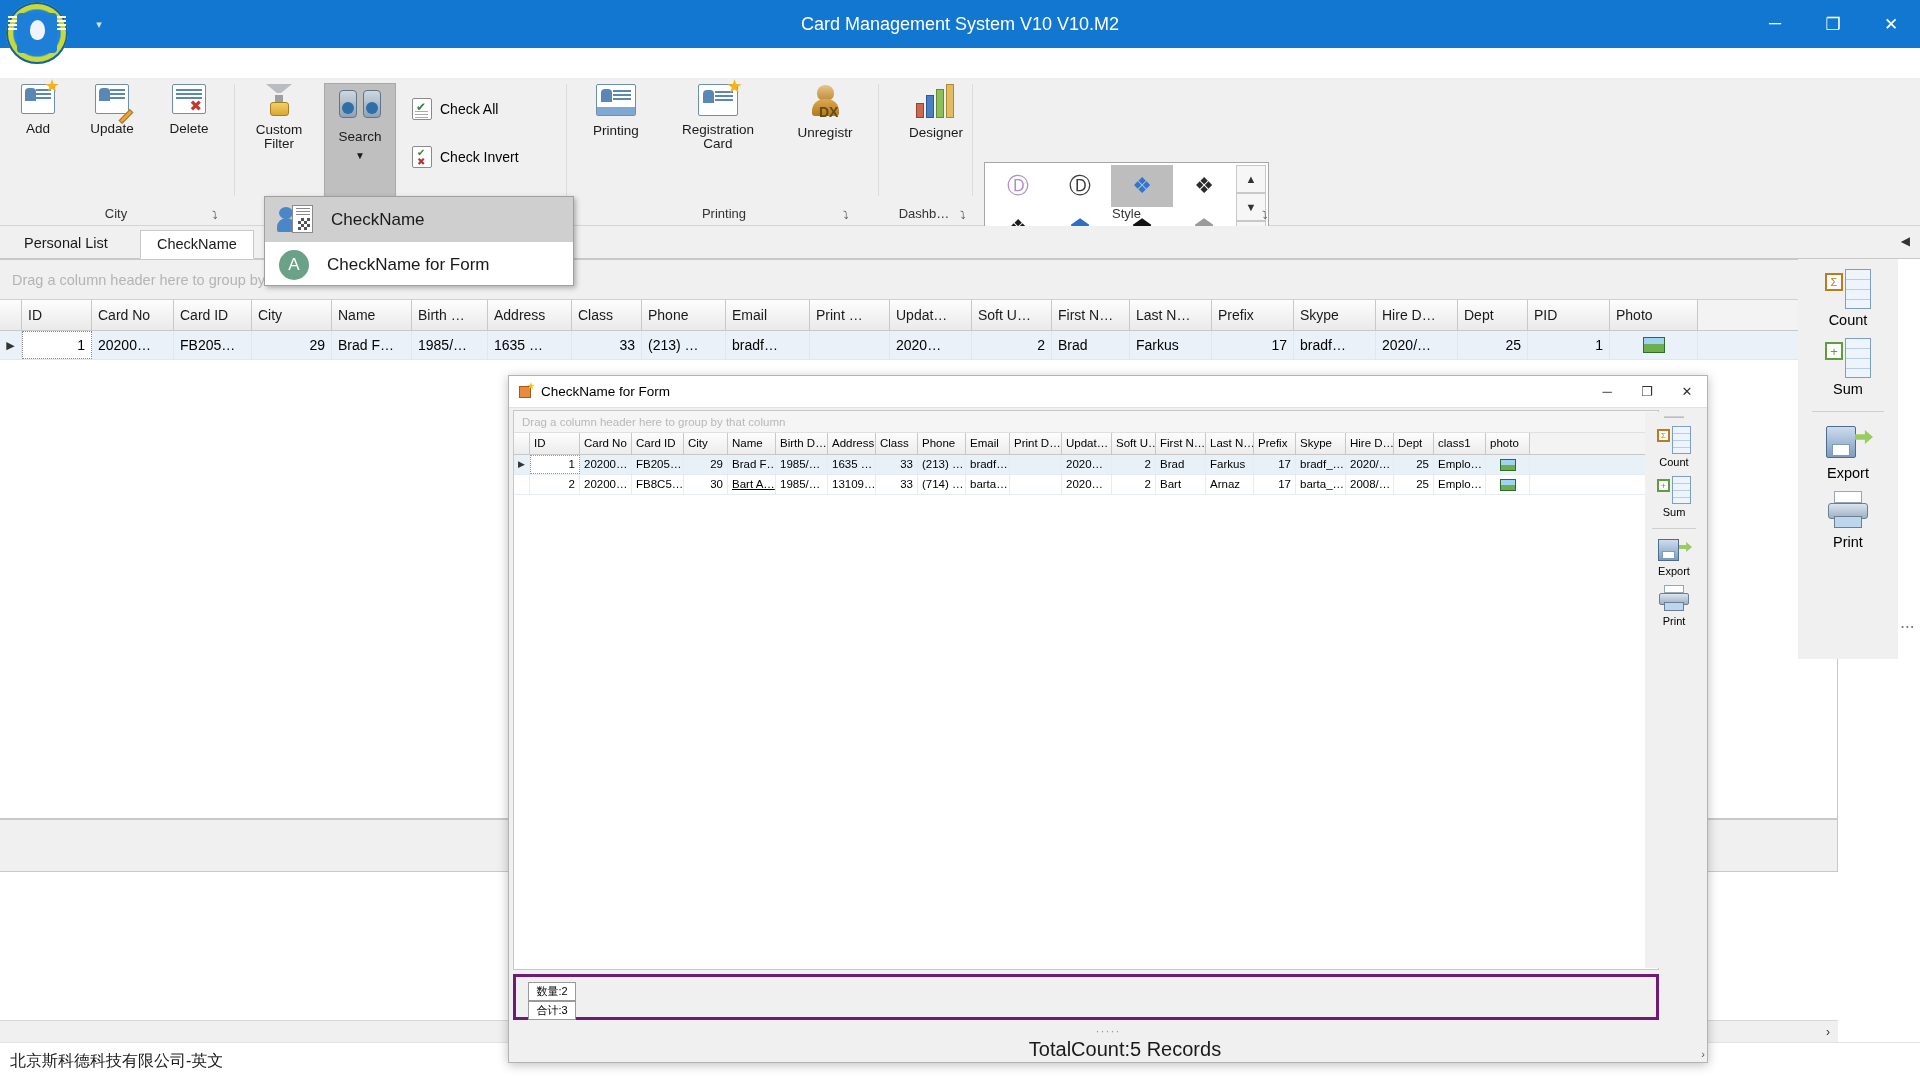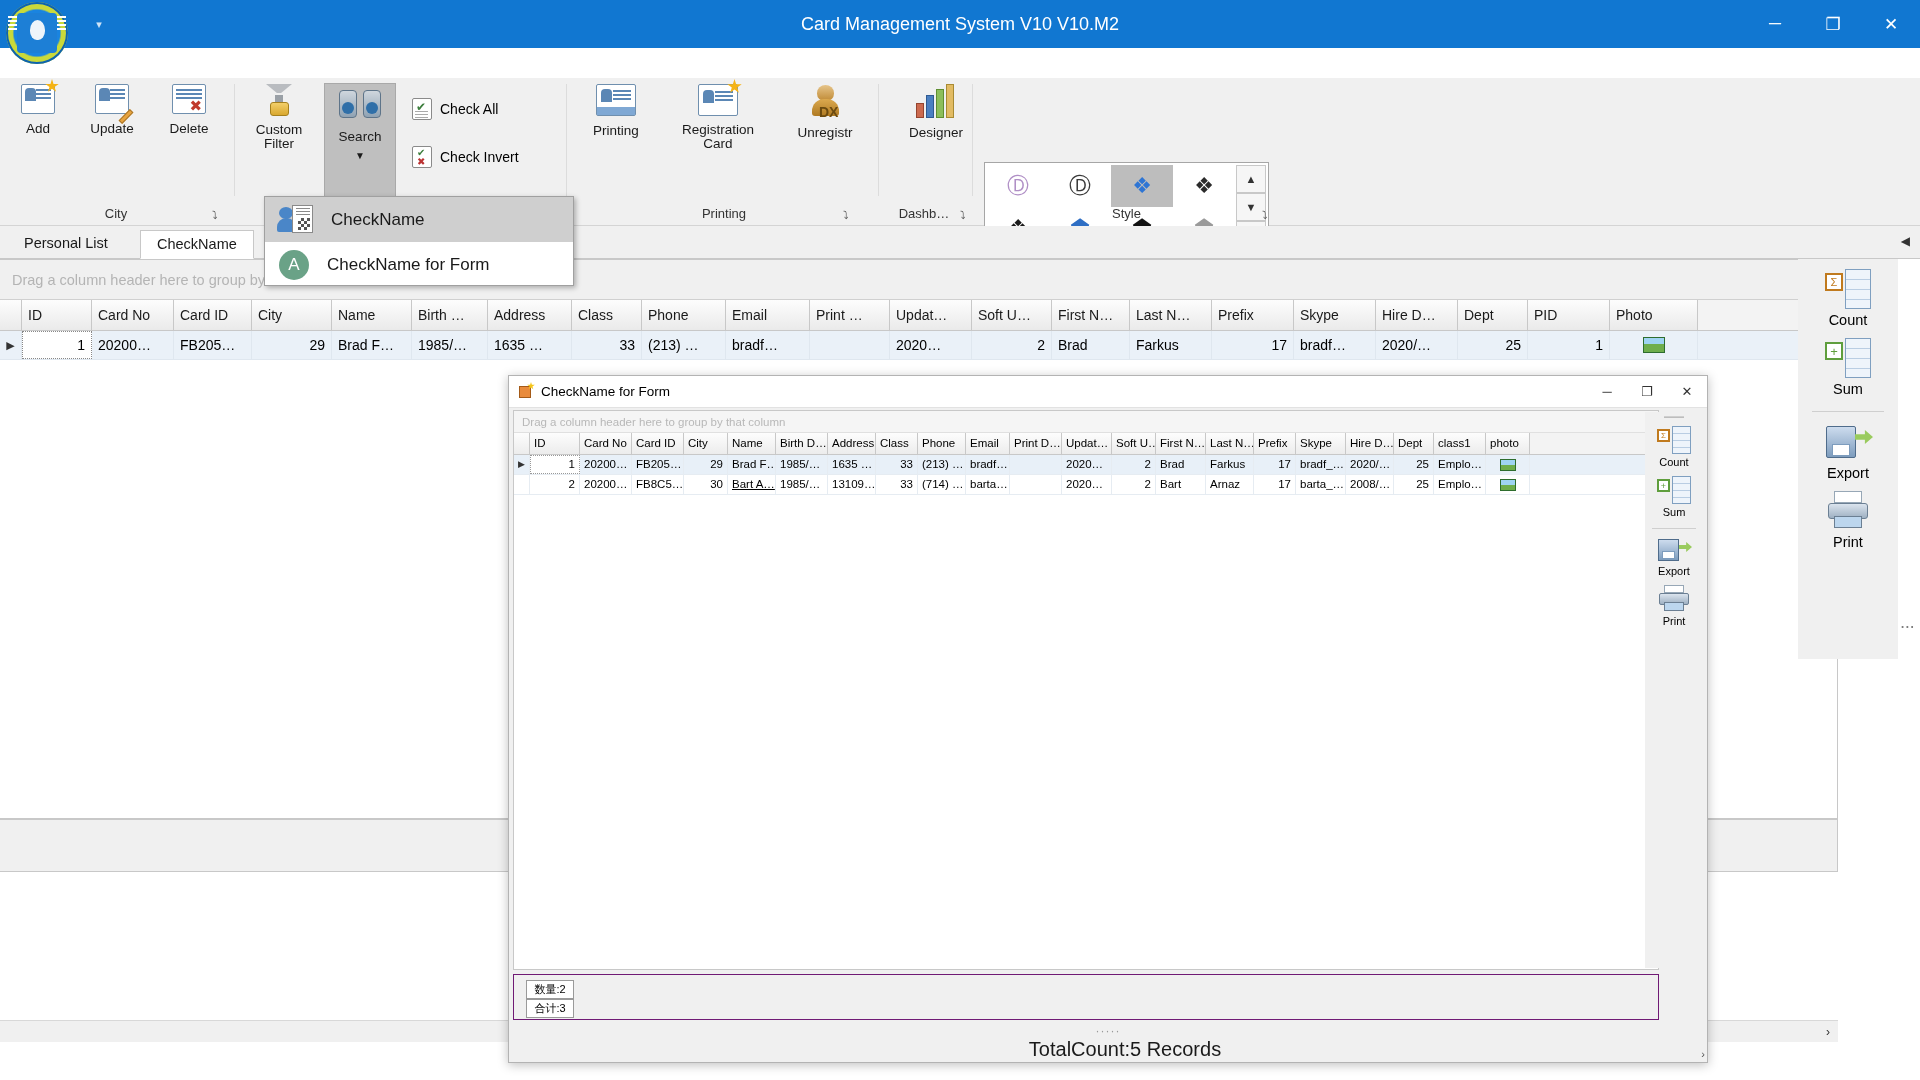--- a/index.html
+++ b/index.html
@@ -208,21 +208,21 @@
   .cw-photo{ display:inline-block;width:16px;height:12px;margin-top:4px;
     background:linear-gradient(#9fd4f3 0 45%,#6fae4c 45% 100%);border:1px solid #2e6d2e; }
   .cw-sidepanel{ position:absolute; right:4px; top:36px; width:58px; height:556px;
     background:#f0f0f0; }
   .cw-sp-item{ text-align:center; margin-top:8px; font-size:11px; }
   .cw-sp-sep{ width:44px;height:1px;background:#cfcfcf;margin:10px auto 0; }
   .cw-sp-grip{ width:20px;height:2px;background:#bdbdbd;margin:4px auto 0;
     border-top:1px solid #cfcfcf; }
   .cw-summary{
     position:absolute; left:4px; top:598px; width:1146px; height:46px;
-    background:#f0f0f0; border:1px solid #701a75;
+    background:#f0f0f0; border:3px solid #701a75;
   }
   .sumbox{
     position:absolute; left:12px; width:48px; height:19px; background:#fff;
     border:1px solid #9a9a9a; font-size:11px; line-height:17px; text-align:center;
   }
   .cw-grip{ position:absolute; left:0; top:648px; width:100%; text-align:center;
     font-size:12px; color:#9a9a9a; letter-spacing:1px; }
   .cw-total{
     position:absolute; left:17px; top:662px; width:100%; text-align:center;
     font-size:20px; color:#1a1a1a;
@@ -650,14 +650,17 @@
     <div class="cw-summary">
       <div class="sumbox" style="top:5px;">数量:2</div>
       <div class="sumbox" style="top:24px;">合计:3</div>
     </div>
 
     <div class="cw-grip">·····</div>
     <div class="cw-total">TotalCount:5 Records</div>
     <div class="cw-resize">›</div>
   </div>
 
+  <div class="statusbar">
+    <span>北京斯科德科技有限公司-英文</span>
+  </div>
 
 </div>
 
 </body></html>

